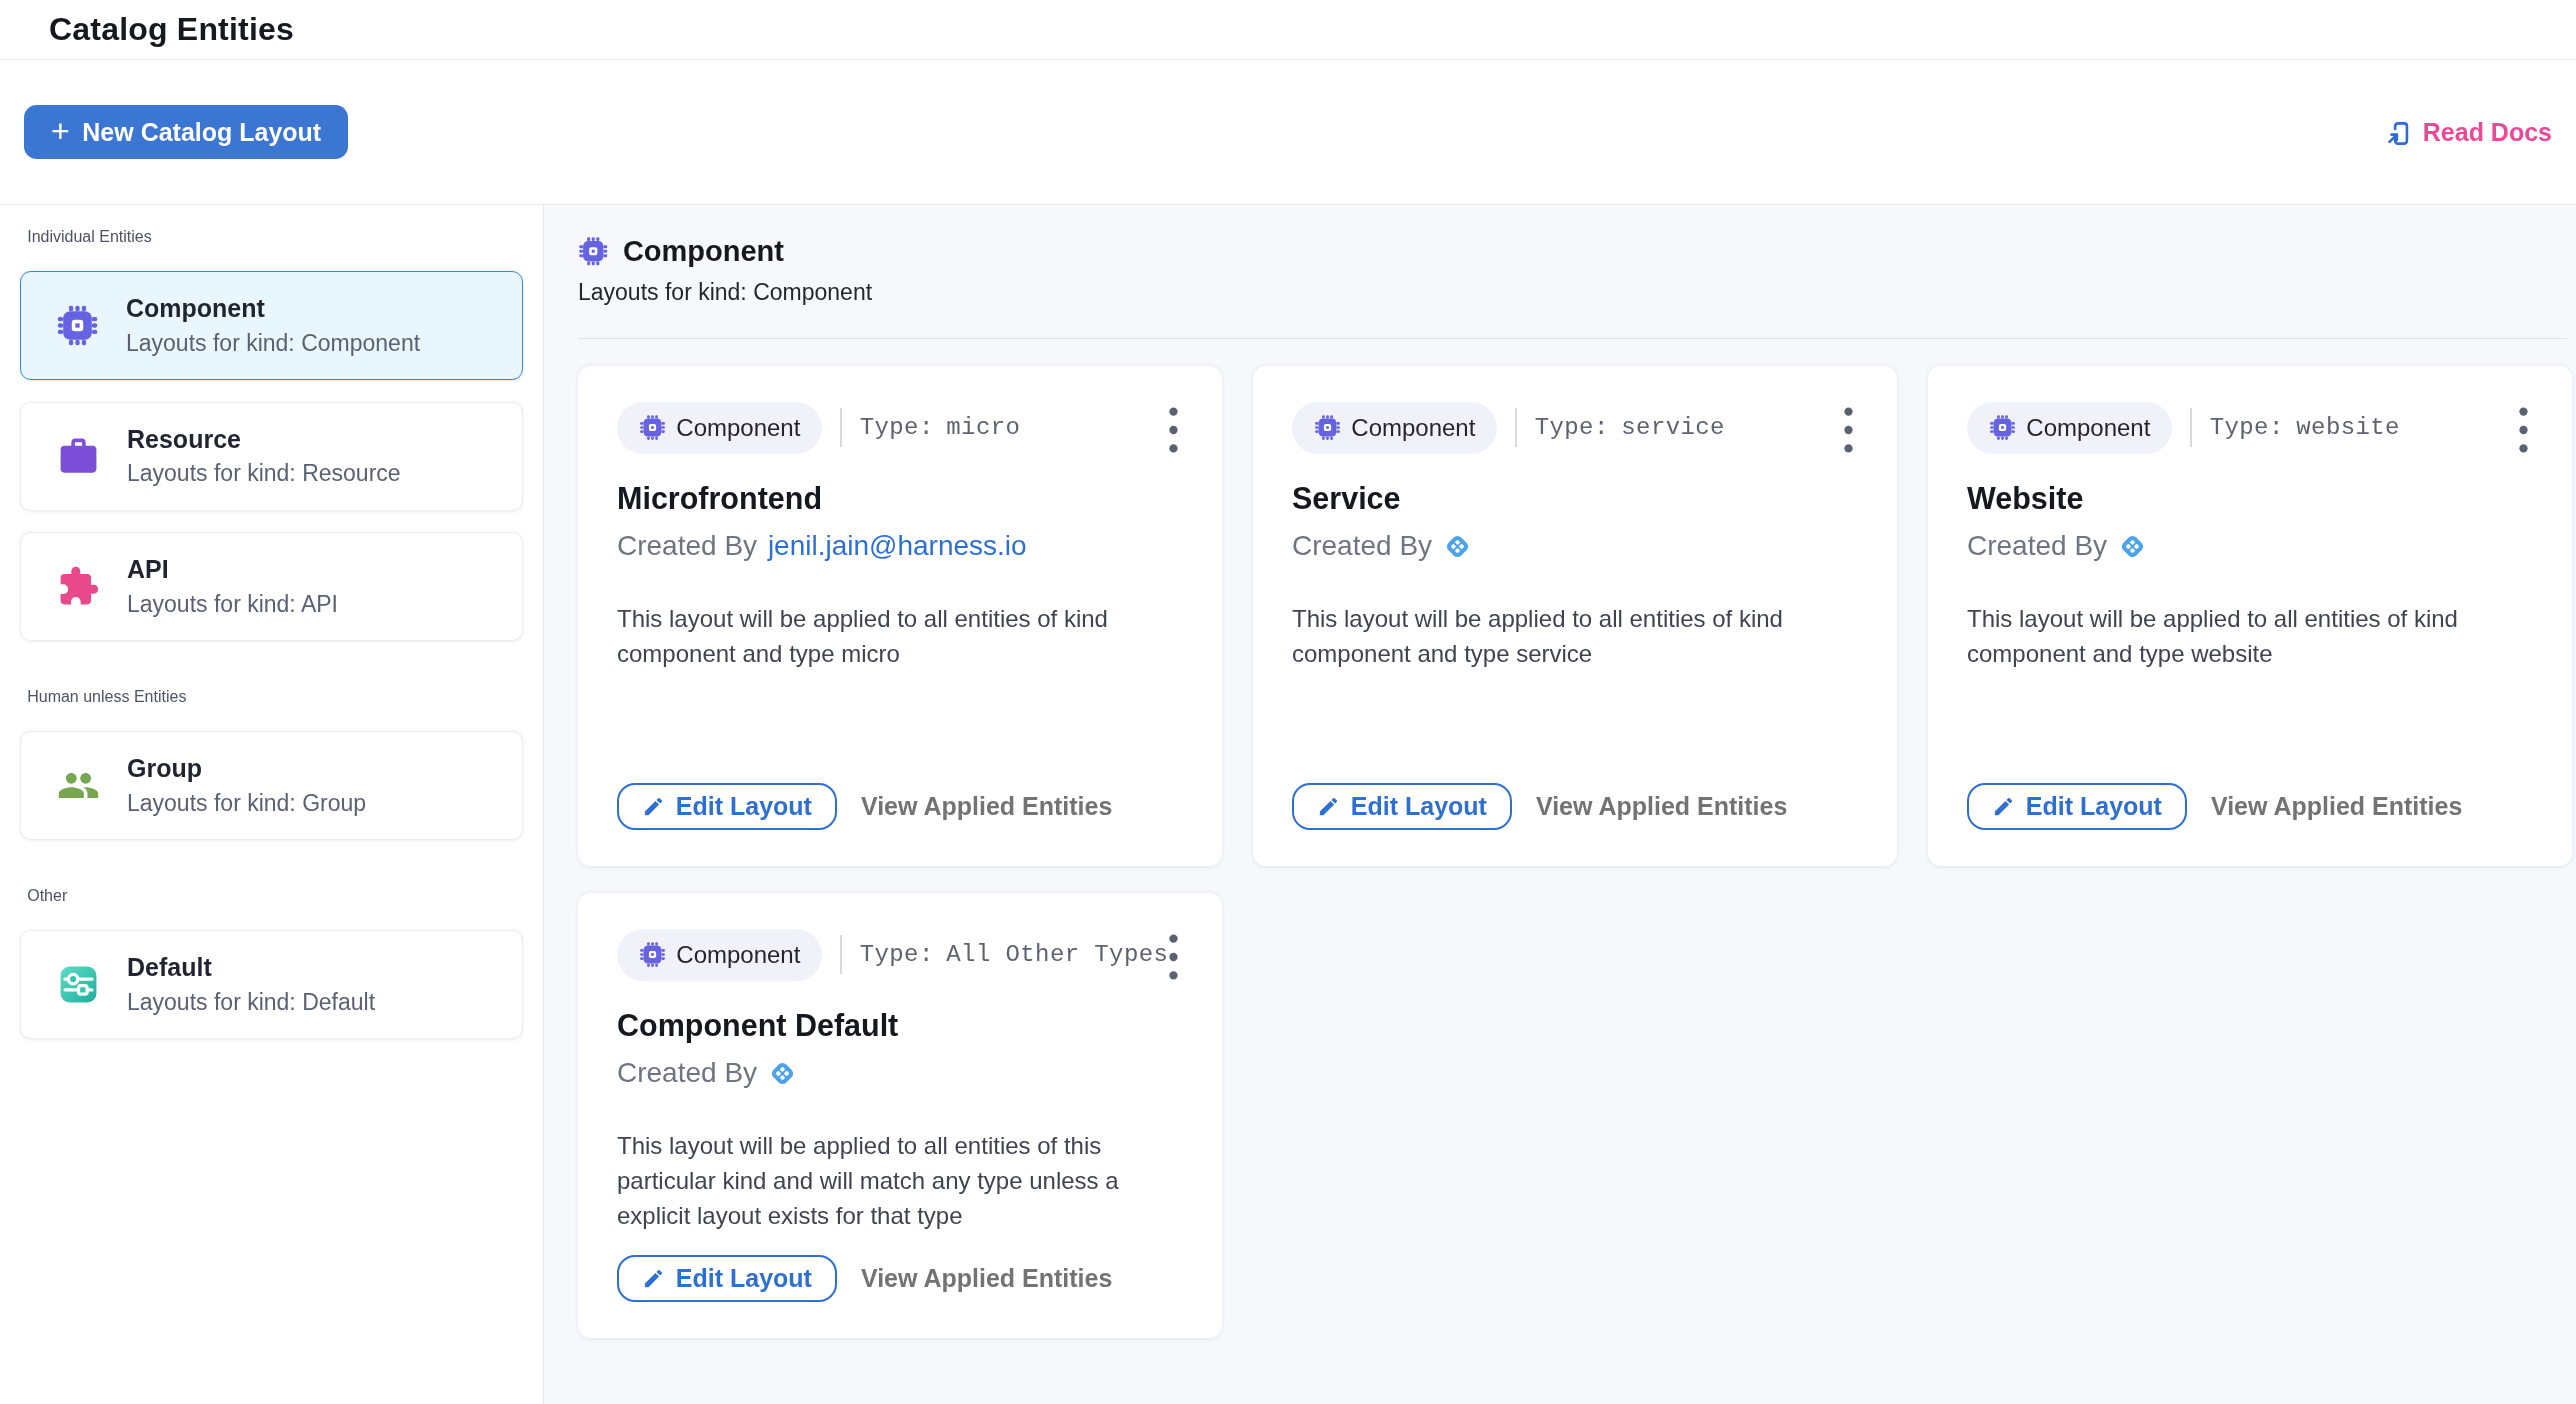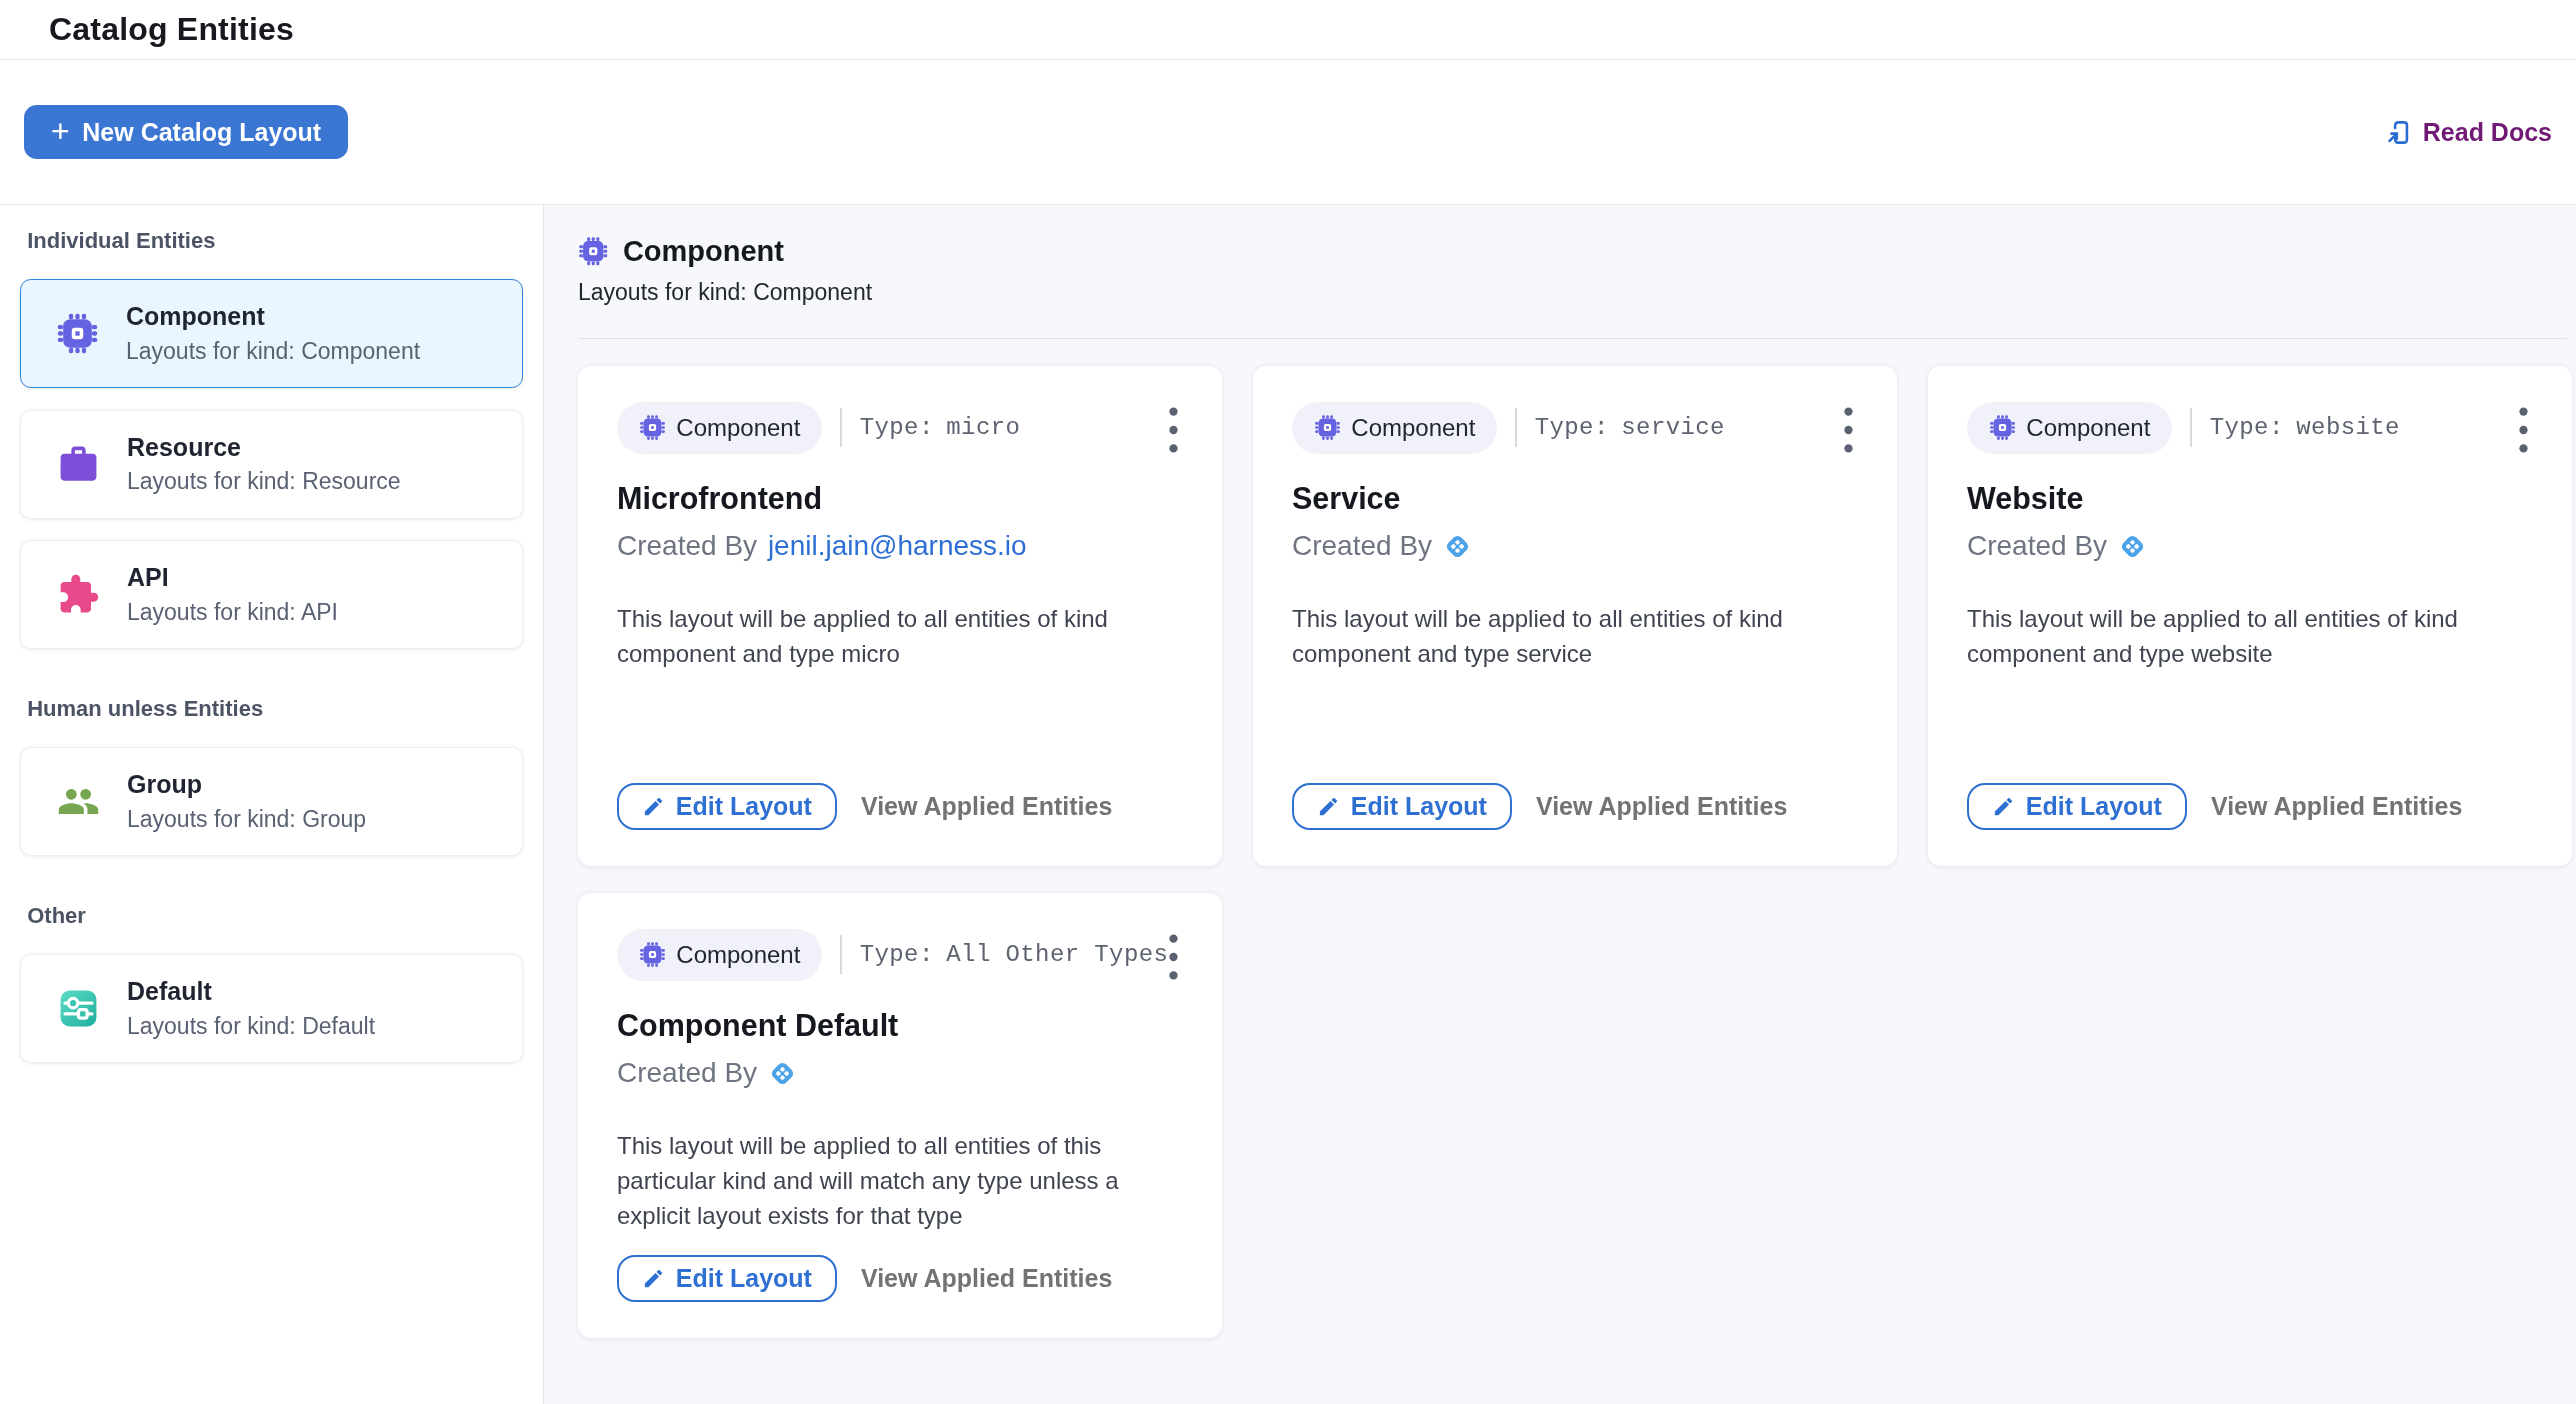--- a/index.html
+++ b/index.html
@@ -12,28 +12,28 @@
                border-bottom:1.8px solid #e7e8ec;background:#fff;box-sizing:border-box;}
   .page-title{font-size:32px;font-weight:700;color:#17191f;letter-spacing:0.2px;}
 
   
   .toolbar{height:145px;display:flex;align-items:center;justify-content:space-between;
            padding:0 24px;border-bottom:1.8px solid #e7e8ec;background:#fff;box-sizing:border-box;}
   .btn-primary{display:inline-flex;align-items:center;gap:12.6px;height:54px;padding:0 27px;
                background:#3b76d3;border:none;border-radius:12.6px;color:#fff;
                font-size:25px;font-weight:700;font-family:inherit;cursor:pointer;}
   .btn-primary .plus{font-size:32px;font-weight:500;line-height:0;margin-top:-2.7px;}
-  .read-docs{display:inline-flex;align-items:center;gap:10.8px;color:#701a75;
+  .read-docs{display:inline-flex;align-items:flex-end;gap:10.8px;color:#ec4899;
              font-size:25px;font-weight:700;text-decoration:none;cursor:pointer;}
 
   
   .content{flex:1;display:flex;min-height:0;}
   .sidebar{width:544px;box-sizing:border-box;background:#fff;border-right:1.8px solid #e4e6eb;
            padding:23px 20px 0 20px;flex-shrink:0;}
-  .section-label{font-size:22px;font-weight:700;color:#4c5364;margin:0 7.2px 25px 7.2px;}
+  .section-label{font-size:16px;font-weight:400;color:#4c5364;margin:0 7.2px 25px 7.2px;}
   .section-label.mt{margin-top:47px;}
   .side-item{display:flex;align-items:center;gap:27px;height:109px;box-sizing:border-box;
              background:#fff;border:0.9px solid #ebedf2;border-radius:10.8px;margin-bottom:21.5px;
              padding:0 18px 0 36px;box-shadow:0 0.9px 3.6px rgba(25,35,60,.08);cursor:pointer;}
   .side-item.selected{background:#eaf6fd;border:1.8px solid #2f86d6;padding:0 17px 0 35px;}
   .side-icon{width:43px;height:43px;flex-shrink:0;}
   .side-text{display:flex;flex-direction:column;gap:6.3px;}
   .side-name{font-size:25px;font-weight:700;color:#1f2430;}
   .side-desc{font-size:23px;color:#5a6173;}
 

